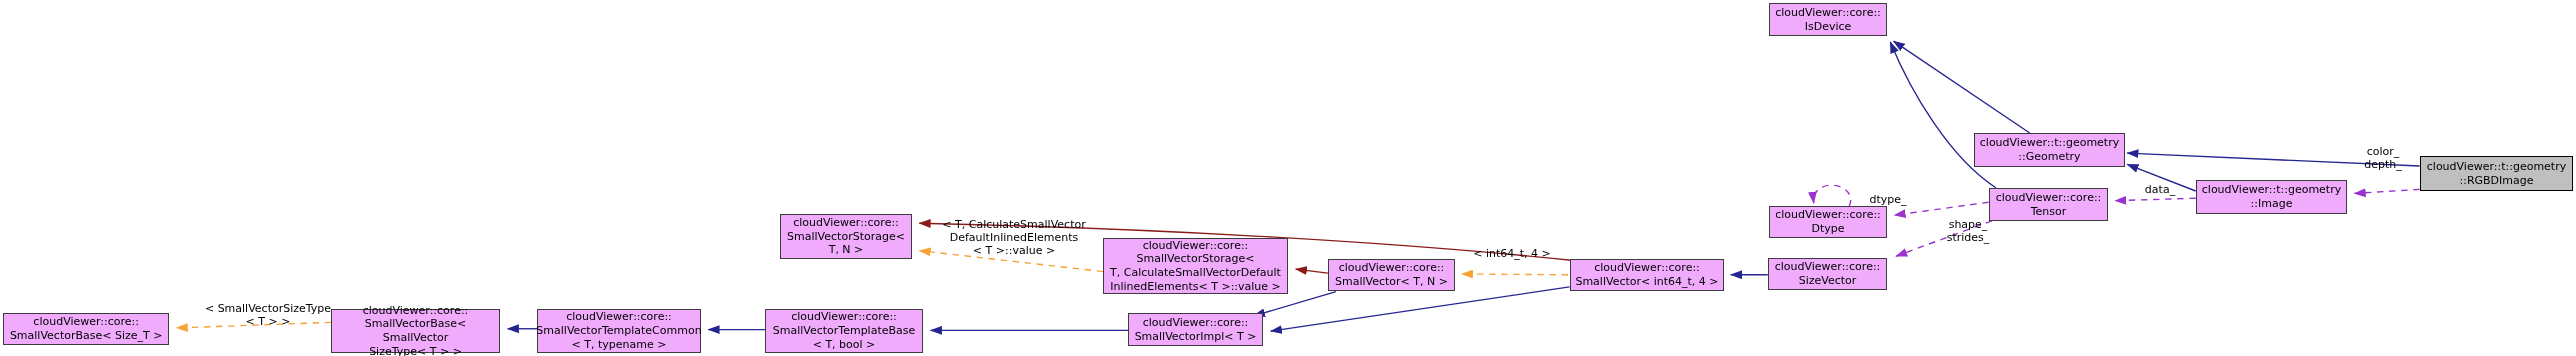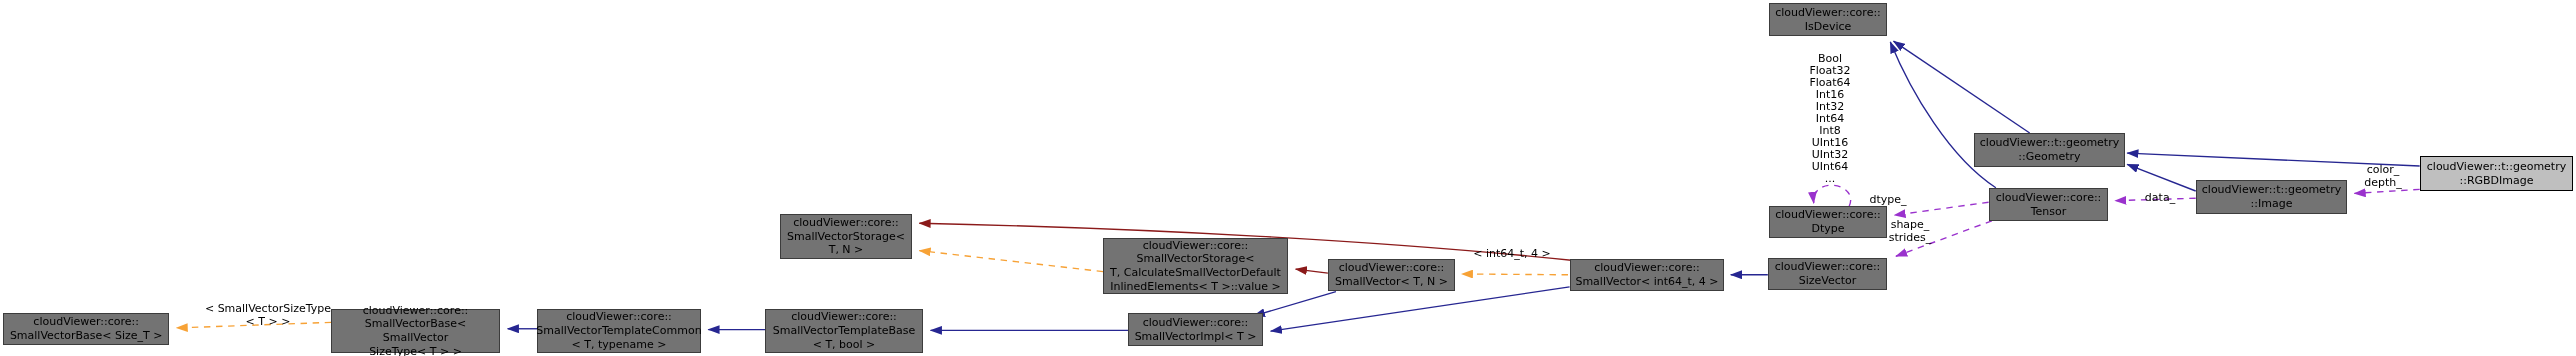--- a/index.html
+++ b/index.html
@@ -6,21 +6,21 @@
   html,body{ margin:0; padding:0; background:var(--bg,#fff); }
   #canvas{
     position:relative; width:2576px; height:357px; overflow:hidden;
     background:var(--bg,#fff);
     font-family:"DejaVu Sans","Liberation Sans",sans-serif;
     color:#000;
   }
   #edges{ position:absolute; left:0; top:0; }
   .node{
     position:absolute; box-sizing:border-box;
-    background:#737373;
+    background:#f0abfc;
     border:1.2px solid var(--node-border,#3c3c3c);
     display:flex; align-items:center; justify-content:center;
     text-align:center; white-space:pre-line;
     font-size:11px; line-height:13.7px; padding:0.8px 1.6px;
     cursor:pointer;
   }
   .node.highlight{
     background:var(--highlight-fill,#bfbfbf);
     border:1.6px solid #000;
   }
@@ -127,39 +127,31 @@
 
   <div class="node" style="left:2196px;top:180px;width:151px;height:34px">cloudViewer::t::geometry
 ::Image</div>
 
   <div class="node highlight" style="left:2420px;top:156px;width:153px;height:35px">cloudViewer::t::geometry
 ::RGBDImage</div>
 
   <div class="elabel" style="left:268px;top:302px">&lt; SmallVectorSizeType
 &lt; T &gt; &gt;</div>
 
+  <div class="elabel" style="left:1014px;top:218px">&lt; T, CalculateSmallVector
+DefaultInlinedElements
+&lt; T &gt;::value &gt;</div>
 
   <div class="elabel" style="left:1512px;top:247px">&lt; int64_t, 4 &gt;</div>
 
-  <div class="elabel types" style="left:1830px;top:53px">Bool
-Float32
-Float64
-Int16
-Int32
-Int64
-Int8
-UInt16
-UInt32
-UInt64
-...</div>
 
   <div class="elabel" style="left:1888px;top:193px">dtype_</div>
 
-  <div class="elabel" style="left:1910px;top:218px">shape_
+  <div class="elabel" style="left:1968px;top:218px">shape_
 strides_</div>
 
-  <div class="elabel" style="left:2160px;top:191px">data_</div>
+  <div class="elabel" style="left:2160px;top:183px">data_</div>
 
-  <div class="elabel" style="left:2383px;top:163px">color_
+  <div class="elabel" style="left:2383px;top:145px">color_
 depth_</div>
 
 </div>
 
 
 </body></html>

